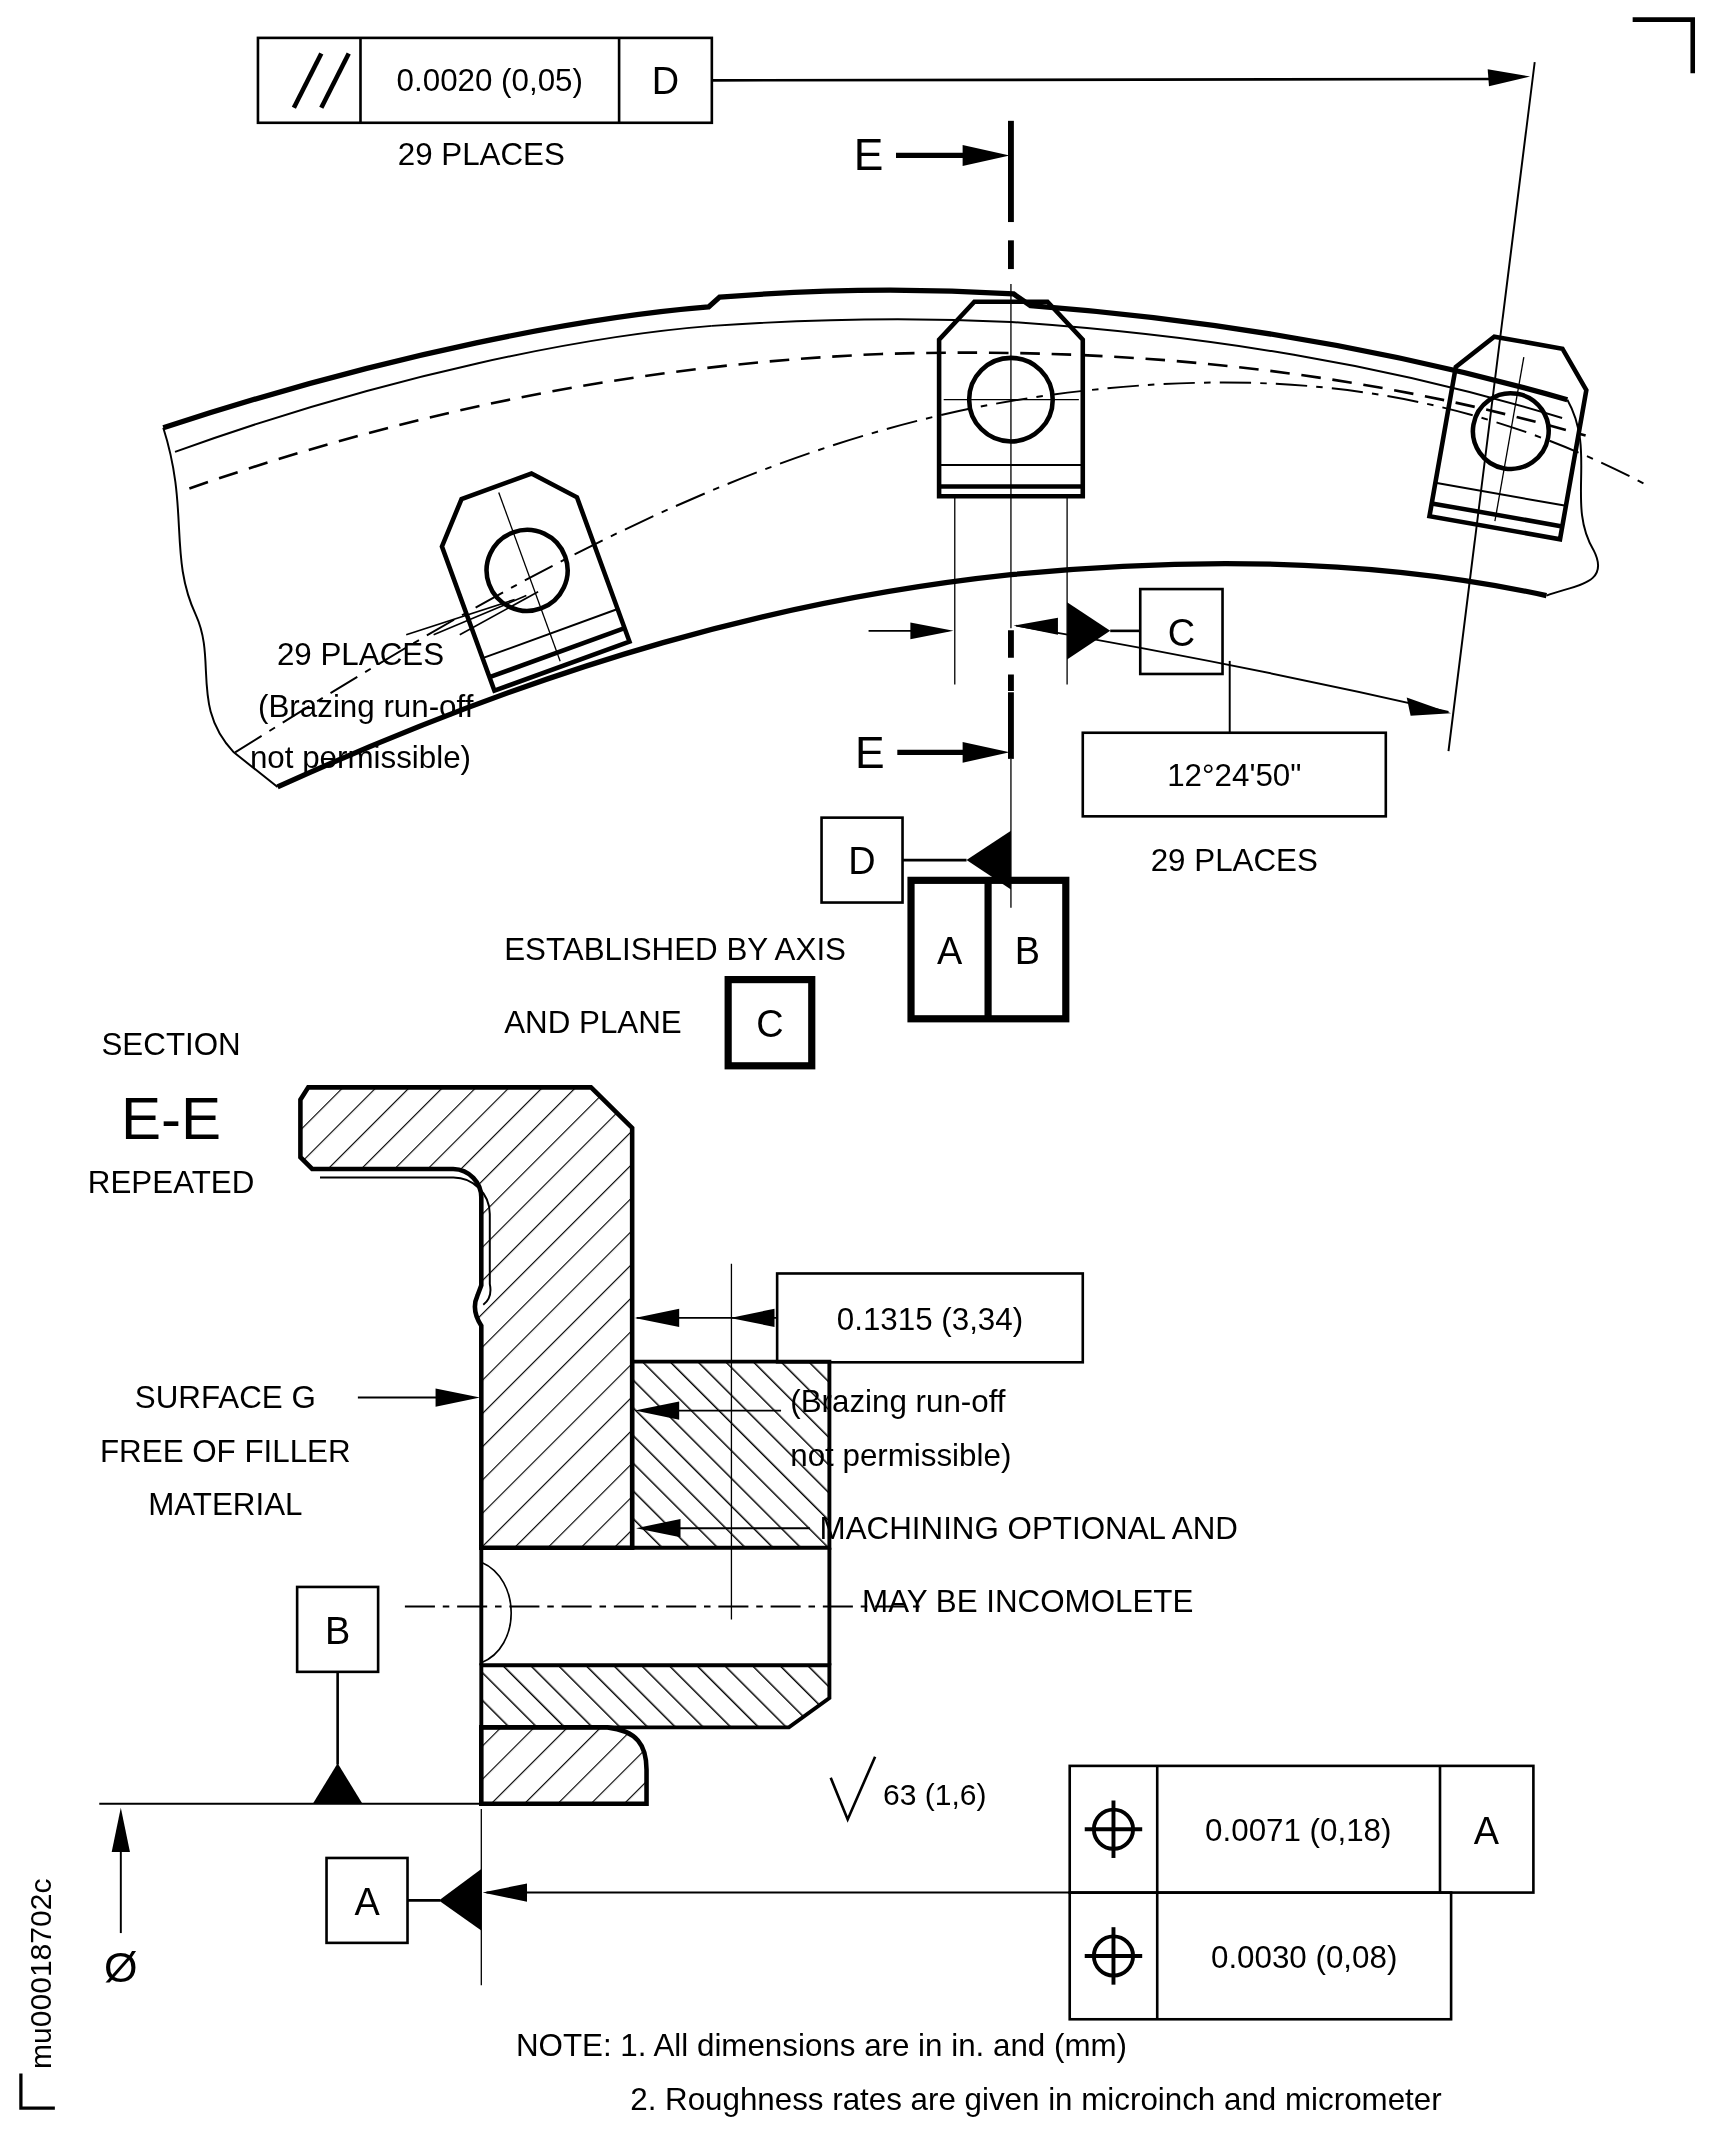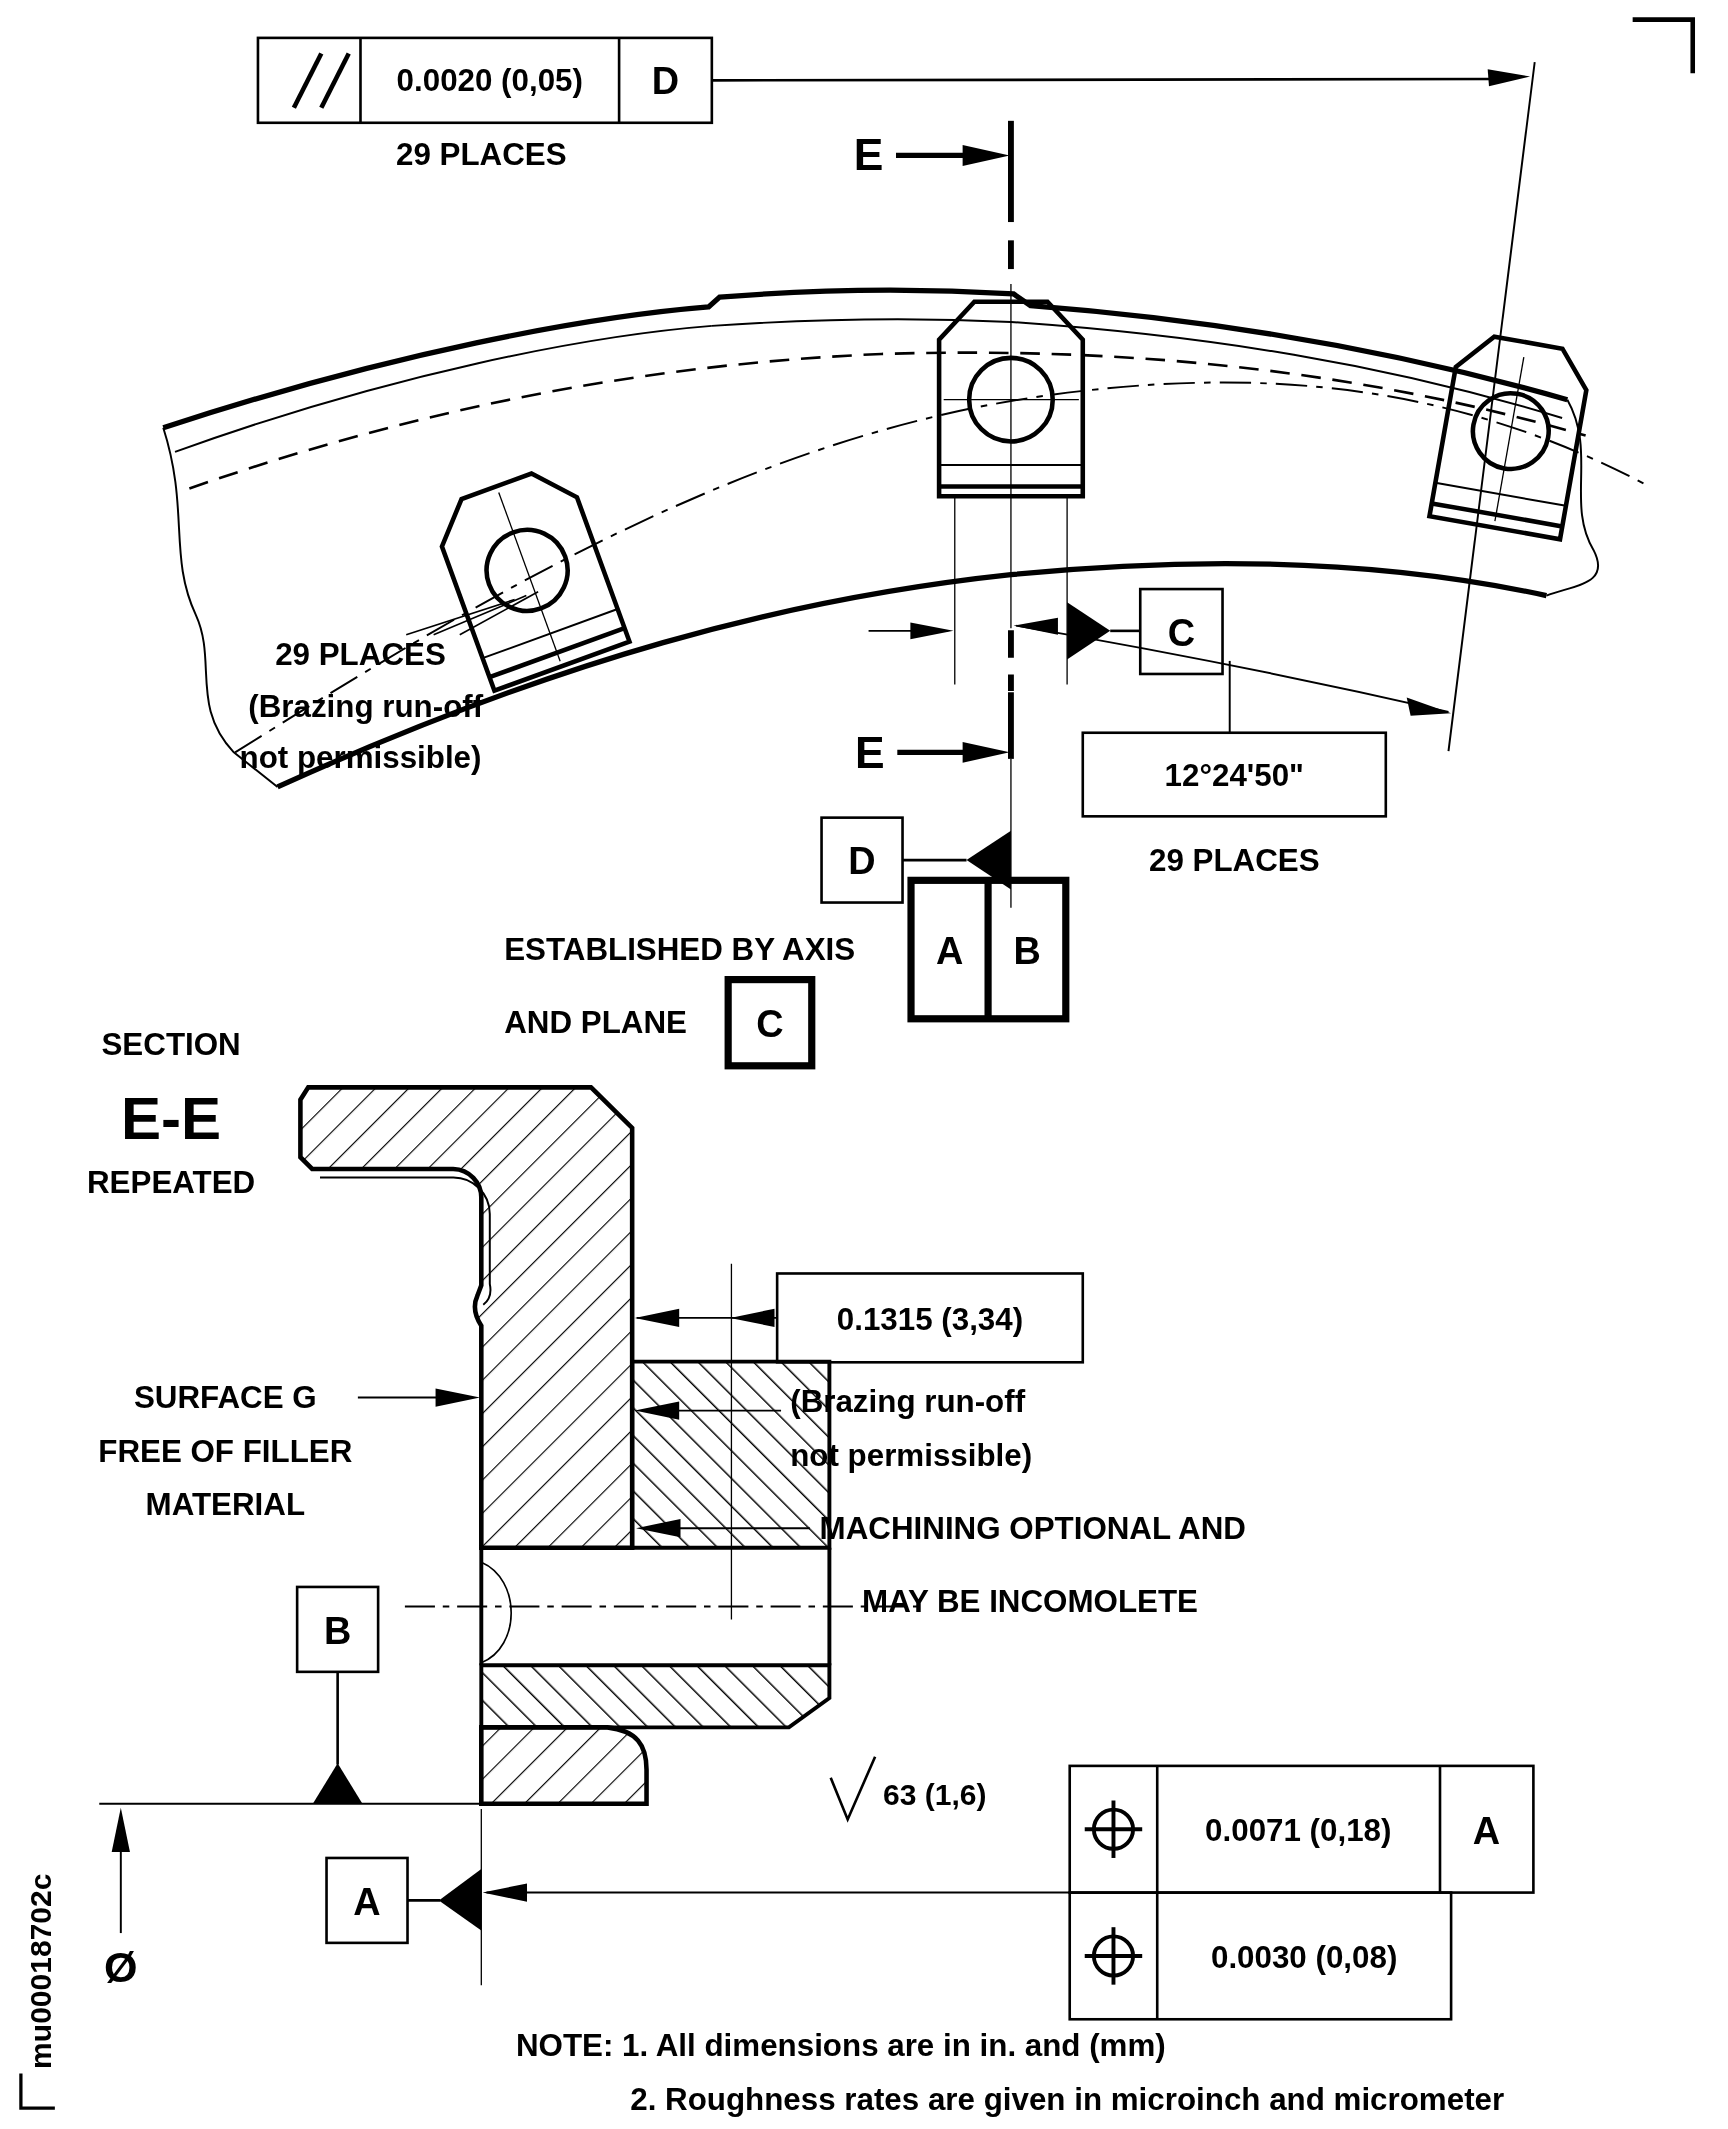--- a/index.html
+++ b/index.html
@@ -1,16 +1,16 @@
 <!DOCTYPE html>
 <html style="font-size:10.5px"><head>
 <meta charset="utf-8">
 <style>
   html,body{margin:0;padding:0;background:#ffffff;}
-  #stage{position:relative;width:1700px;height:2129px;background:#ffffff;overflow:hidden;font-weight:bold;}
+  #stage{position:relative;width:1700px;height:2129px;background:#ffffff;overflow:hidden;}
   svg{position:absolute;left:0;top:0;}
   text{font-family:"Liberation Sans", sans-serif;fill:#000;}
   .lbl{font-size:48px;}
   .dat{font-size:58px;}
   .big{font-size:68px;}
   .ee{font-size:92px;}
   .note{font-size:46px;}
 </style>
 </head>
 <body>

